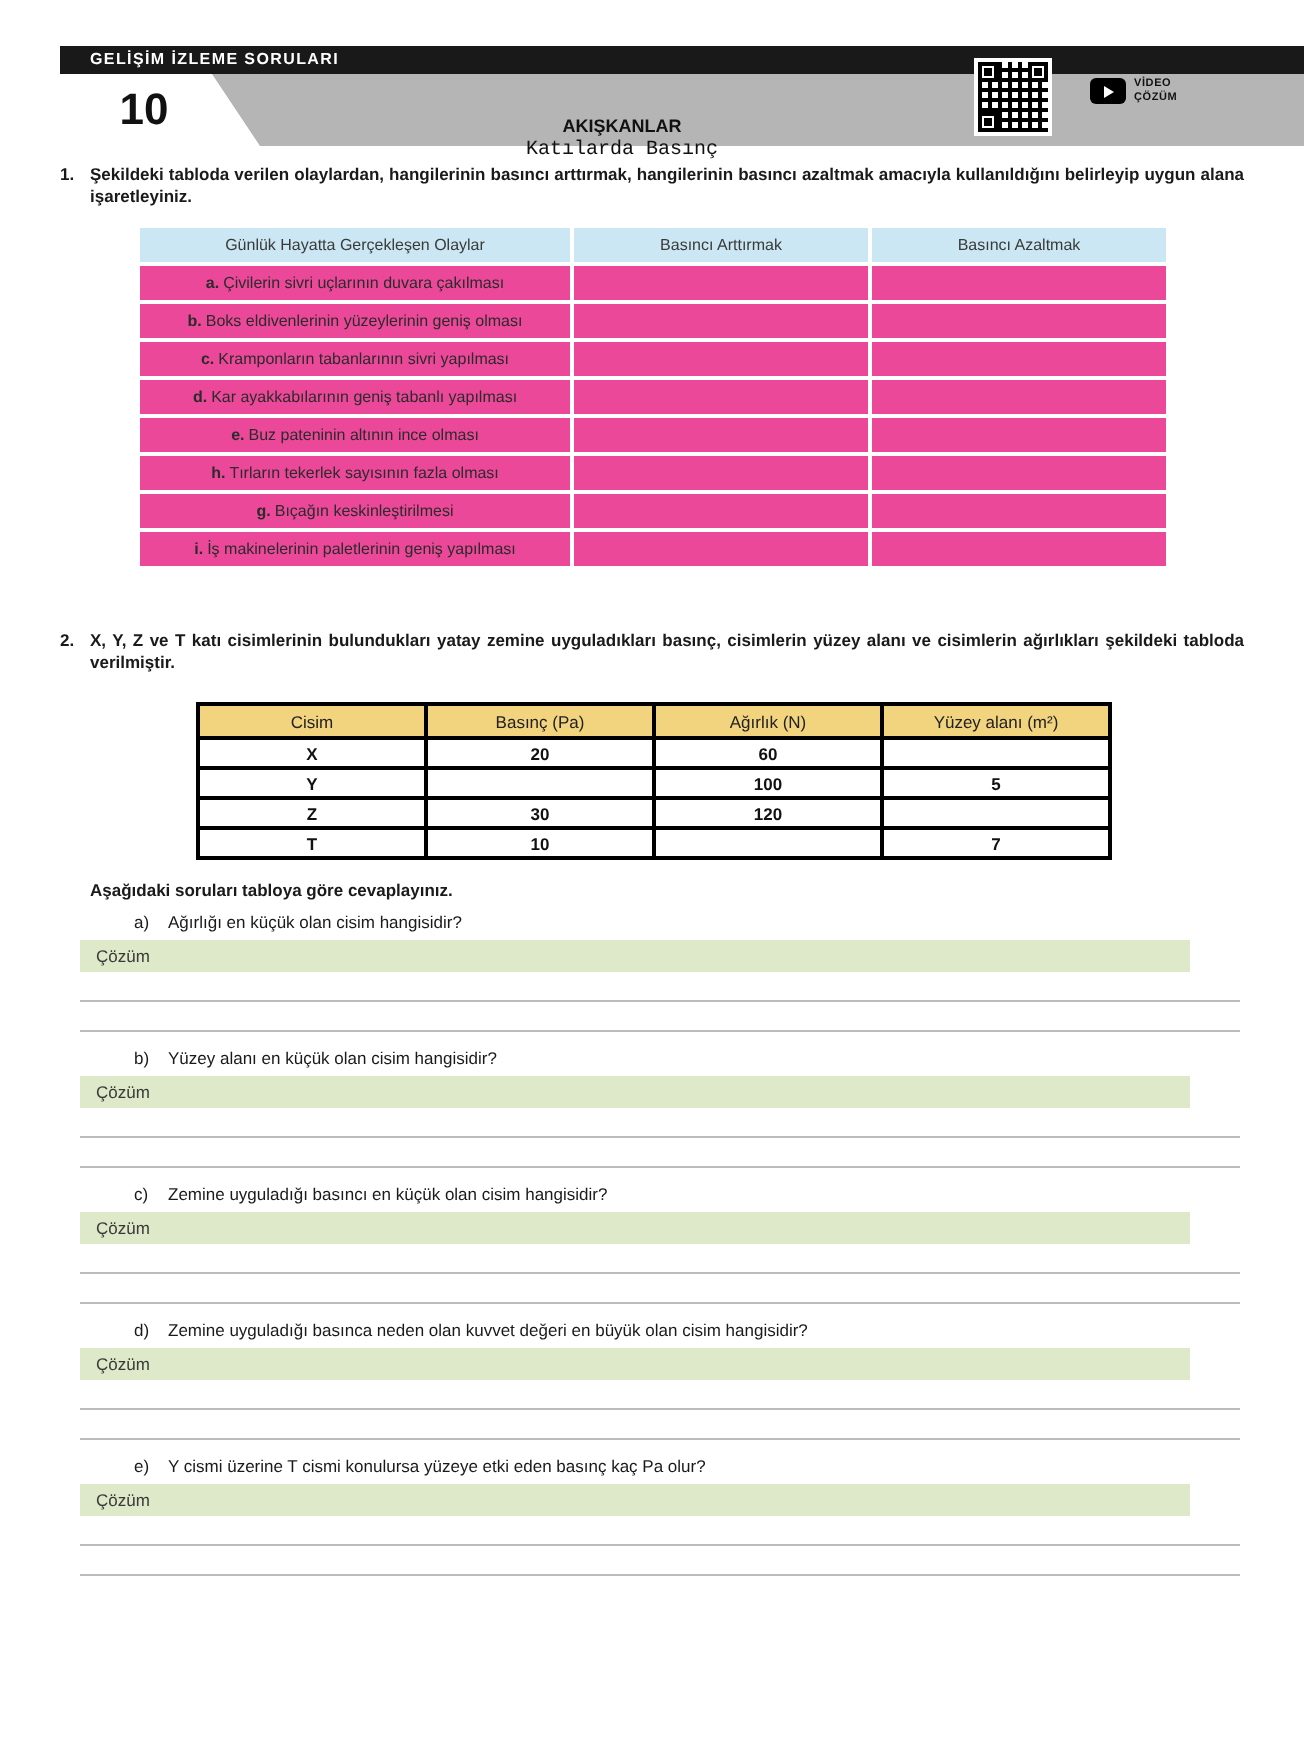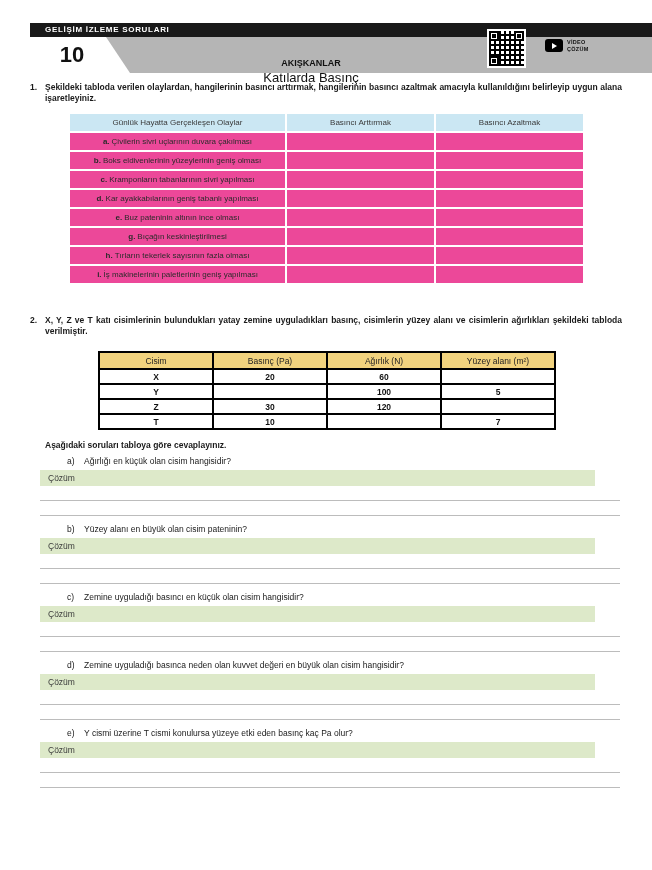--- a/index.html
+++ b/index.html
@@ -12,21 +12,21 @@
             color:#fff; font-size:8px; font-weight:bold; letter-spacing:.7px; line-height:14px;
             padding-left:15px; }
   .band { position:absolute; left:30px; right:0; top:37px; height:36px; background:#b5b5b5; }
   .num-plate { position:absolute; left:0; top:0; width:100px; height:36px; background:#fff;
                clip-path:polygon(0 0,76% 0,100% 100%,0 100%); }
   .num-plate span { display:block; width:84px; text-align:center; font-size:22px; font-weight:bold;
                     color:#111; line-height:36px; }
   .band-titles { position:absolute; left:120px; right:180px; top:16px; height:36px; text-align:center;
                  color:#111; padding-top:5px; }
   .band-topic { font-size:9px; font-weight:bold; }
-  .band-subtopic { font-size:13px; margin-top:2px; }
+  .band-subtopic { font-size:10px; margin-top:2px;font-family:Liberation Mono, monospace; }
 
   .qr { position:absolute; left:487px; top:29px; width:39px; height:39px; background:#fff; padding:2px; }
   .qr-inner { position:relative; width:35px; height:35px;
               background-image:repeating-linear-gradient(90deg,#000 0 2px,transparent 2px 5px),
                                repeating-linear-gradient(0deg,#000 0 2px,#fff 2px 5px); }
   .finder { position:absolute; width:10px; height:10px; background:#fff; border:2px solid #000; }
   .finder i { position:absolute; inset:1px; background:#000; }
   .f-tl { left:0; top:0; } .f-tr { right:0; top:0; } .f-bl { left:0; bottom:0; }
 
   .video { position:absolute; left:545px; top:39px; display:flex; align-items:center; gap:4px; }
@@ -138,26 +138,26 @@
         <td><span class="key">d.</span><span>Kar ayakkabılarının geniş tabanlı yapılması</span></td>
         <td class="ans"></td>
         <td class="ans"></td>
       </tr>
       <tr>
         <td><span class="key">e.</span><span>Buz pateninin altının ince olması</span></td>
         <td class="ans"></td>
         <td class="ans"></td>
       </tr>
       <tr>
+        <td><span class="key">h.</span><span>Tırların tekerlek sayısının fazla olması</span></td>
+        <td class="ans"></td>
+        <td class="ans"></td>
+      </tr>
+      <tr>
         <td><span class="key">g.</span><span>Bıçağın keskinleştirilmesi</span></td>
-        <td class="ans"></td>
-        <td class="ans"></td>
-      </tr>
-      <tr>
-        <td><span class="key">h.</span><span>Tırların tekerlek sayısının fazla olması</span></td>
         <td class="ans"></td>
         <td class="ans"></td>
       </tr>
       <tr>
         <td><span class="key">i.</span><span>İş makinelerinin paletlerinin geniş yapılması</span></td>
         <td class="ans"></td>
         <td class="ans"></td>
       </tr>
     </tbody>
       </table>
@@ -208,21 +208,21 @@
       <div class="part-q">
         <span class="part-key">a)</span><span>Ağırlığı en küçük olan cisim hangisidir?</span>
       </div>
       <div class="solution-bar"><span>Çözüm</span></div>
       <div class="answer-line"></div>
       <div class="answer-line"></div>
     </div>
 
     <div class="part">
       <div class="part-q">
-        <span class="part-key">b)</span><span>Yüzey alanı en büyük olan cisim pateninin?</span>
+        <span class="part-key">b)</span><span>Yüzey alanı en küçük olan cisim hangisidir?</span>
       </div>
       <div class="solution-bar"><span>Çözüm</span></div>
       <div class="answer-line"></div>
       <div class="answer-line"></div>
     </div>
 
     <div class="part">
       <div class="part-q">
         <span class="part-key">c)</span><span>Zemine uyguladığı basıncı en küçük olan cisim hangisidir?</span>
       </div>

